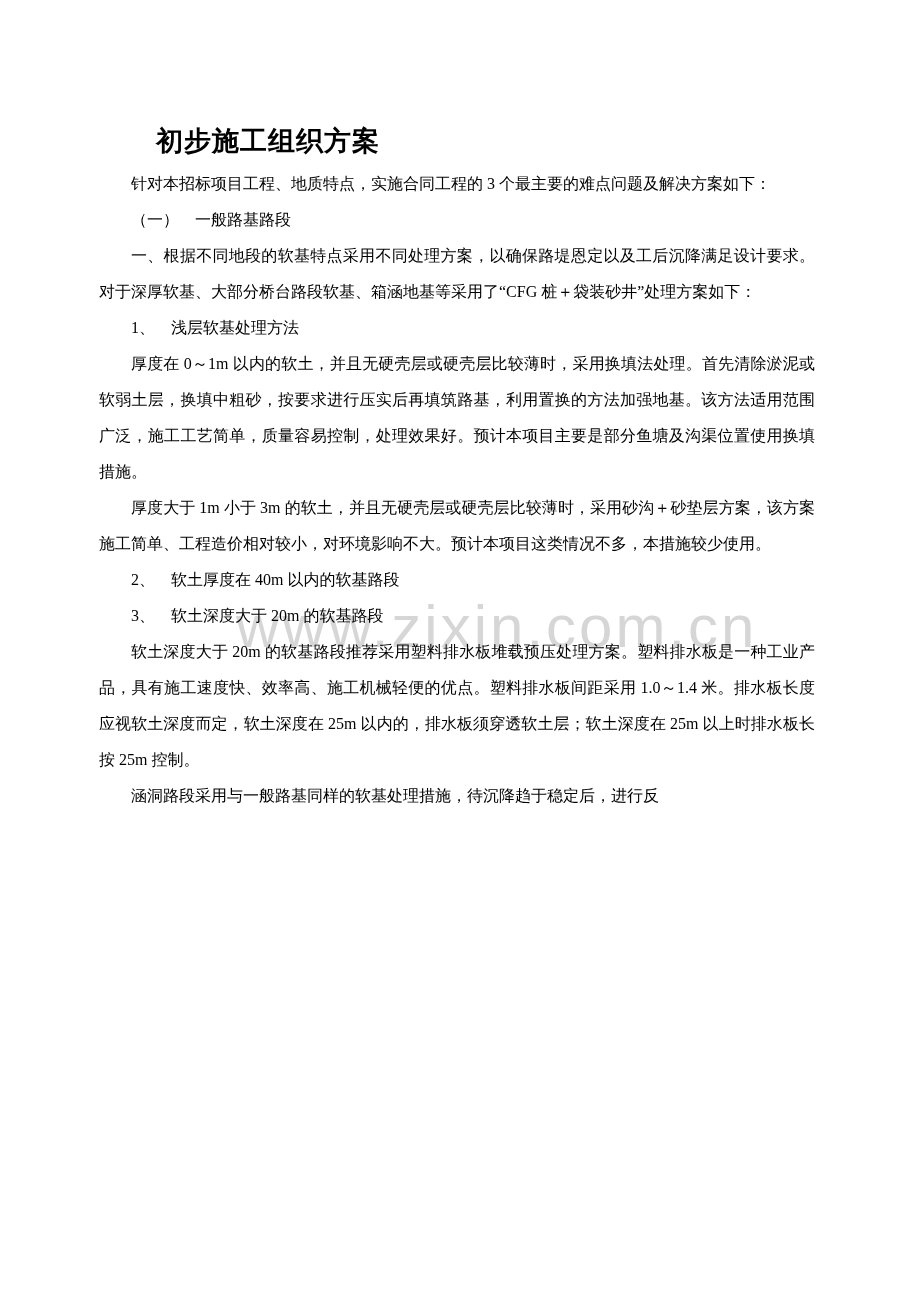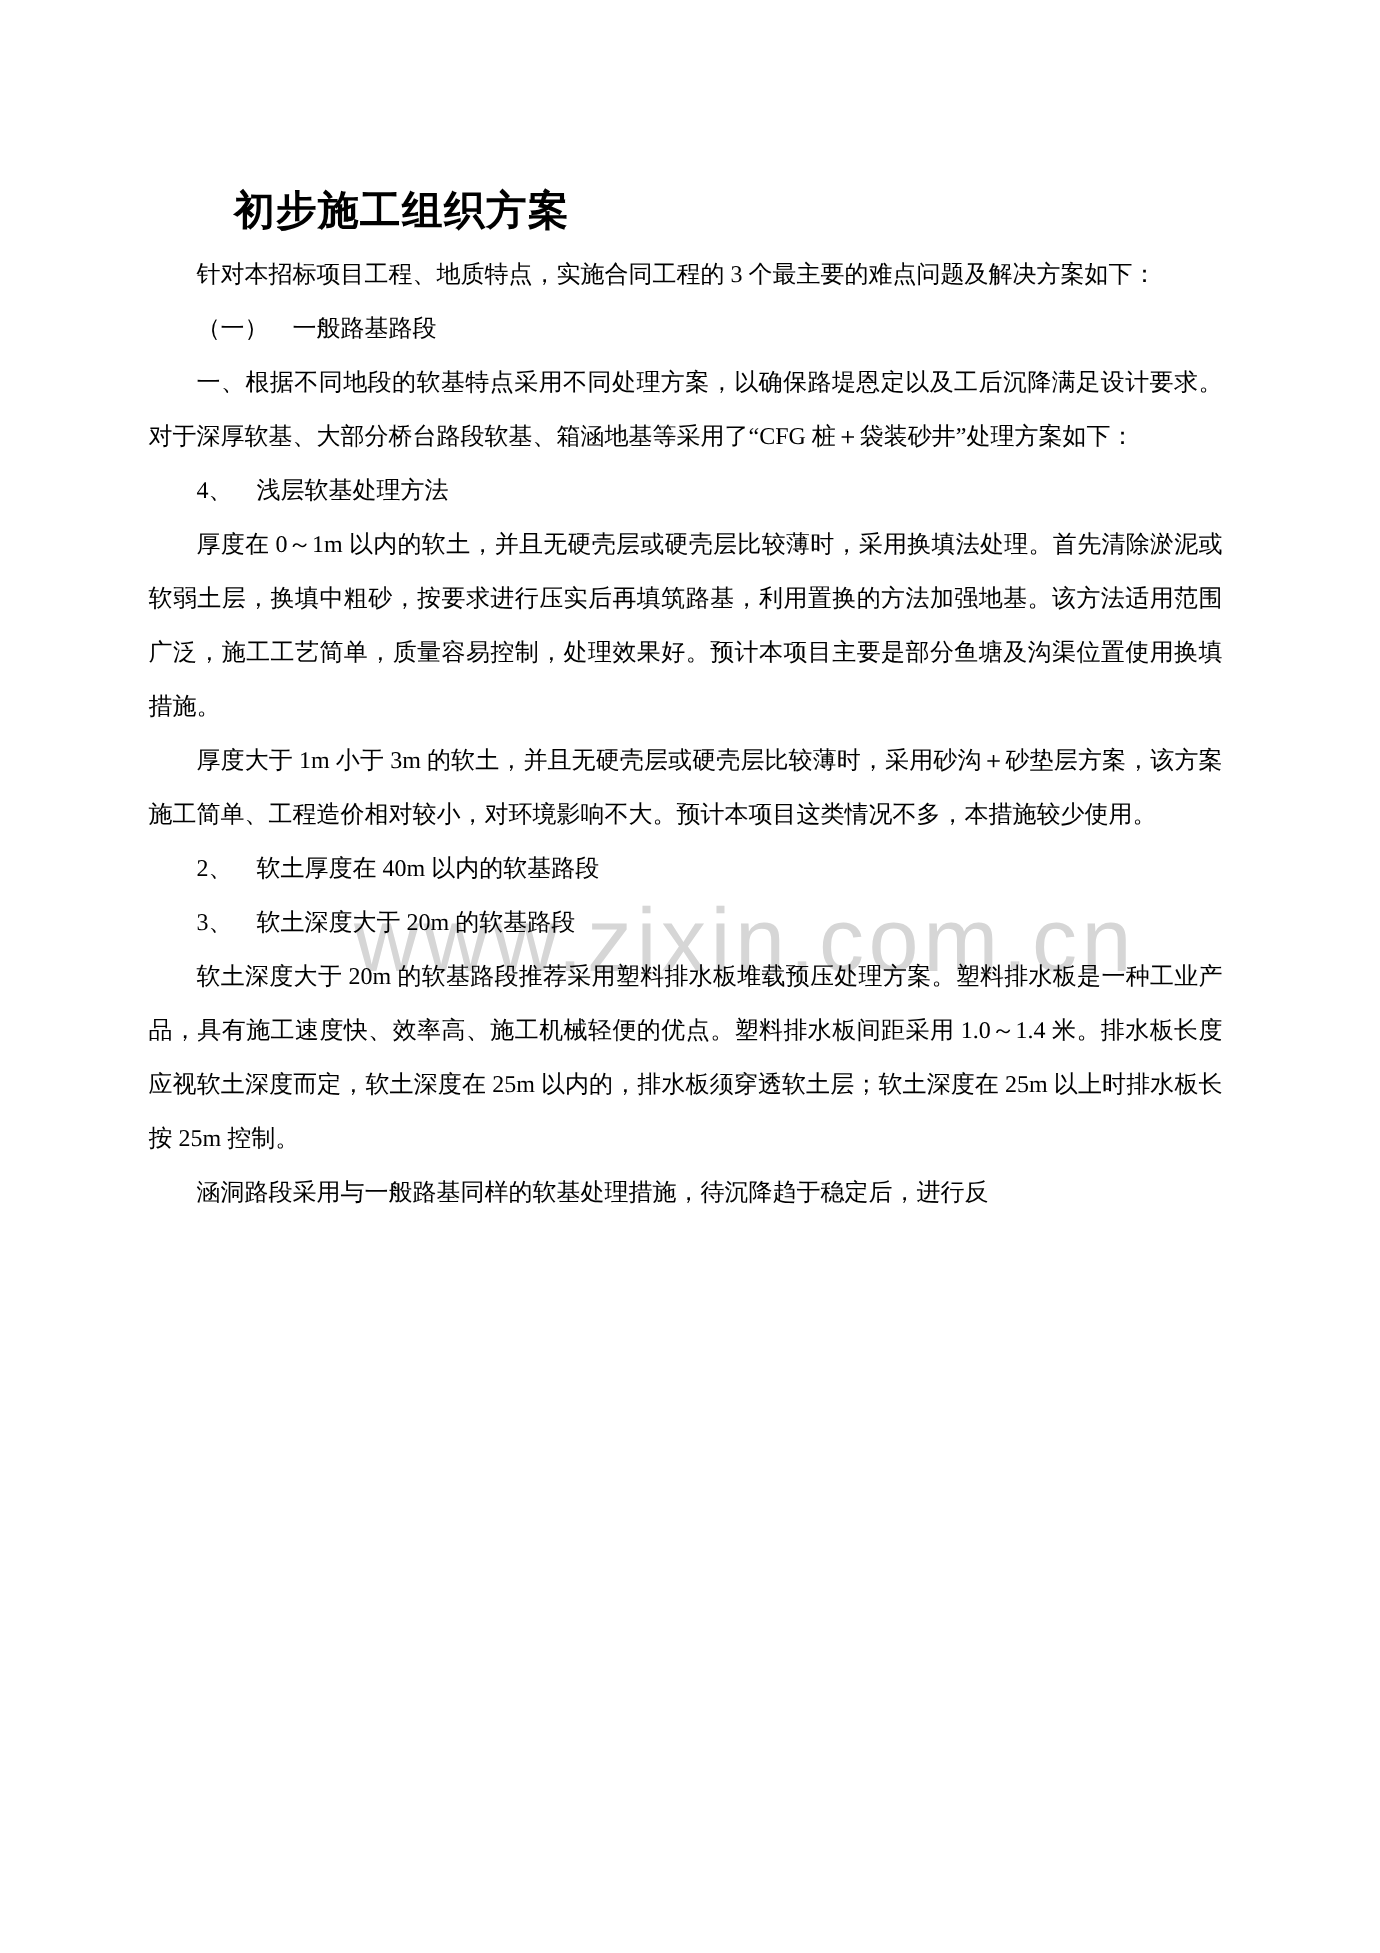--- a/index.html
+++ b/index.html
@@ -68,21 +68,21 @@
   <div class="content">
 
     <h1 class="doc-title">初步施工组织方案</h1>
 
     <p class="para">针对本招标项目工程、地质特点，实施合同工程的 3 个最主要的难点问题及解决方案如下：</p>
 
     <p class="para">（一）　一般路基路段</p>
 
     <p class="para">一、根据不同地段的软基特点采用不同处理方案，以确保路堤恩定以及工后沉降满足设计要求。对于深厚软基、大部分桥台路段软基、箱涵地基等采用了“CFG 桩＋袋装砂井”处理方案如下：</p>
 
-    <p class="para">4、　浅层软基处理方法</p>
+    <p class="para">1、　浅层软基处理方法</p>
 
     <p class="para">厚度在 0～1m 以内的软土，并且无硬壳层或硬壳层比较薄时，采用换填法处理。首先清除淤泥或软弱土层，换填中粗砂，按要求进行压实后再填筑路基，利用置换的方法加强地基。该方法适用范围广泛，施工工艺简单，质量容易控制，处理效果好。预计本项目主要是部分鱼塘及沟渠位置使用换填措施。</p>
 
     <p class="para">厚度大于 1m 小于 3m 的软土，并且无硬壳层或硬壳层比较薄时，采用砂沟＋砂垫层方案，该方案施工简单、工程造价相对较小，对环境影响不大。预计本项目这类情况不多，本措施较少使用。</p>
 
 
     <p class="para">2、　软土厚度在 40m 以内的软基路段</p>
 
 
     <p class="para">3、　软土深度大于 20m 的软基路段</p>

